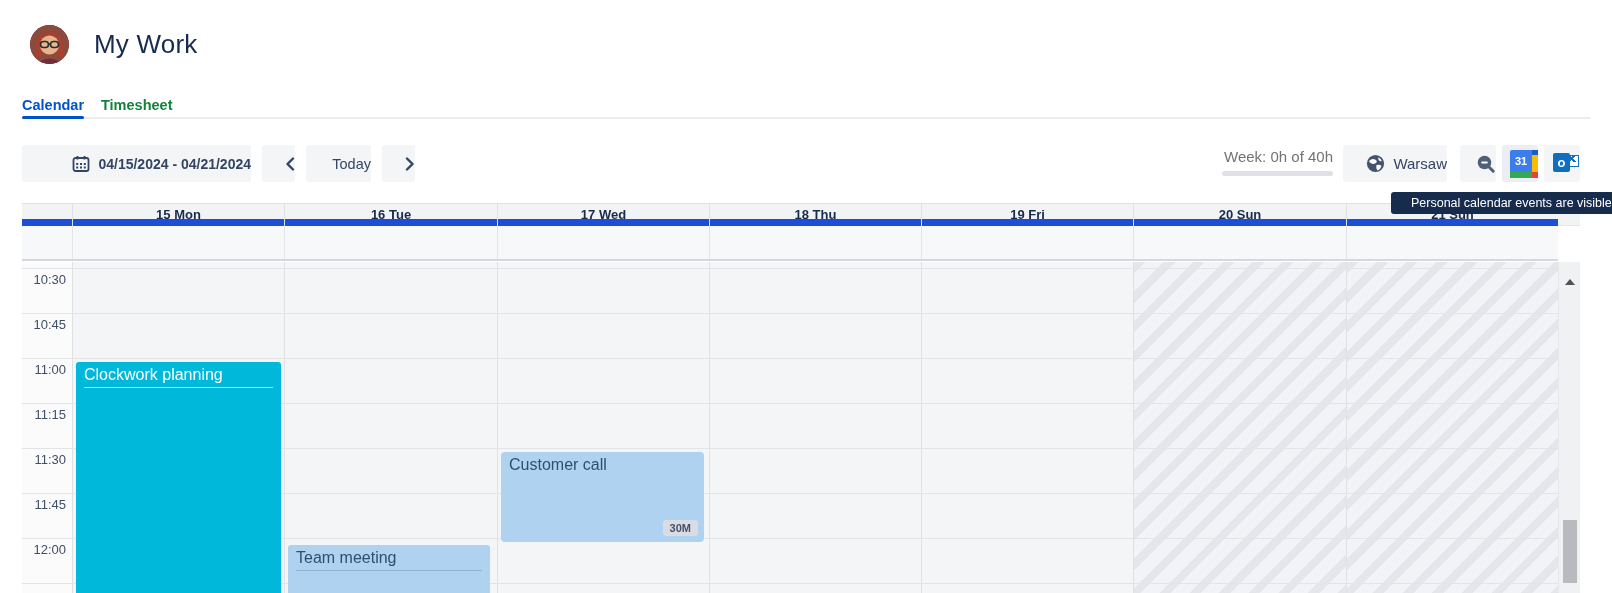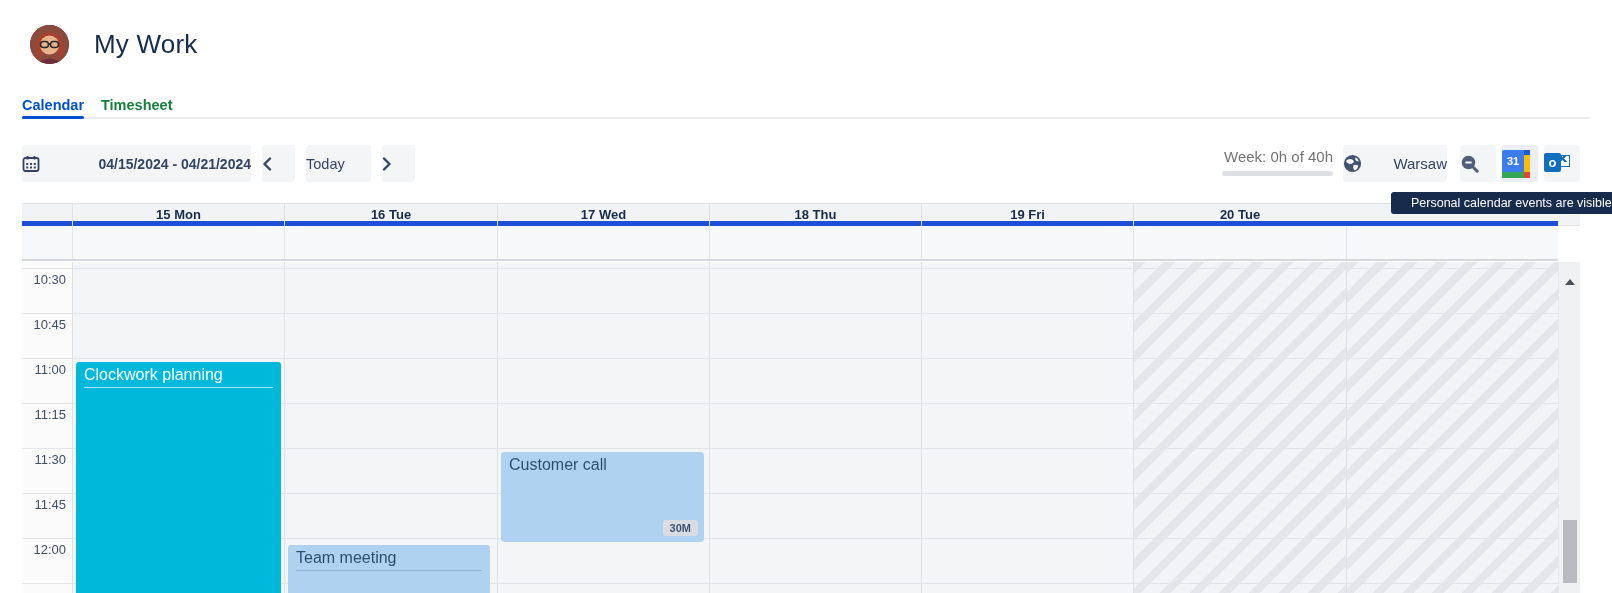--- a/index.html
+++ b/index.html
@@ -14,21 +14,21 @@
   
   .tab { top:97px; font-size:14.5px; font-weight:700; cursor:pointer; }
   .tab-calendar { left:22px; color:#0052cc; }
   .tab-timesheet { left:101px; color:#15803d; }
   .tabs-divider { left:22px; top:117px; width:1568px; height:2px; background:#ebecf0; }
   .tab-indicator { left:22px; top:116px; width:62px; height:3px; background:#0052cc; border-radius:2px; z-index:2; }
 
   
   .btn { top:145px; height:37px; background:#f4f5f7; border:none; border-radius:3px;
          color:#344563; font-family:"Liberation Sans",sans-serif; font-size:14px; font-weight:600;
-         display:flex; align-items:center; justify-content:space-between; gap:8px; cursor:pointer; position:absolute; }
+         display:flex; align-items:center; justify-content:flex-end; gap:8px; cursor:pointer; position:absolute; }
   .date-range-btn { left:22px; width:229px; }
   .prev-btn  { left:262px; width:33px; }
   .today-btn { left:306px; width:65px; font-weight:400; font-size:14.5px; }
   .next-btn  { left:382px; width:33px; }
 
   .week-summary { top:148px; left:1188px; width:145px; text-align:right; font-size:15px; color:#737373; }
   .week-bar { top:171px; left:1222px; width:111px; height:5px; background:#dfe1e6; border-radius:3px; }
   .tz-btn      { left:1343px; width:104px; font-weight:400; font-size:15px; }
   .zoomout-btn { left:1460px; width:36px; }
   .google-btn  { left:1502px; width:36px; background:#eceef3; }
@@ -50,21 +50,21 @@
                                    linear-gradient(225deg, transparent 44%, #1470b8 44%, #1470b8 56%, transparent 56%); }
   .outlook-icon .sq { position:absolute; left:0; top:0; width:17px; height:19px; background:#106ebe; border-radius:2px;
                       color:#fff; font-weight:700; font-size:13px; display:flex; align-items:center; justify-content:center; }
 
   
   .tooltip { left:1391px; top:192px; height:22px; padding:0 20px; background:#172b4d; color:#ffffff;
              font-size:12.5px; border-radius:3px; display:flex; align-items:center; z-index:30; white-space:nowrap; }
 
   
   .cal-header { left:22px; top:203px; width:1558px; height:23px; background:#f2f3f5;
-                border-top:1px solid #e0e2e6; border-bottom:5px solid #1d4ed8; }
+                border-top:1px solid #e0e2e6; border-bottom:7px solid #1d4ed8; }
   .day-head { position:absolute; top:0; height:22px; line-height:22px; text-align:center;
               font-size:13px; font-weight:700; color:#172b4d; border-left:1px solid #dfe1e5; }
   .allday-row { left:22px; top:226px; width:1536px; height:35px; background:#f7f8f9; border-bottom:2px solid #d4d7db; }
   .allday-cell { position:absolute; top:0; height:100%; border-left:1px solid #e3e5e9; }
 
   .grid { left:22px; top:262px; width:1536px; height:331px; overflow:hidden; background:#fbfbfc; }
   .col { position:absolute; top:0; height:100%; background:#f4f5f6; border-left:1px solid #dfe1e5; }
   .col.weekend { background-color:#f2f3f6;
       background-image:repeating-linear-gradient(135deg, #e4e6eb 0, #e4e6eb 8px, rgba(0,0,0,0) 8px, rgba(0,0,0,0) 21px); }
   .hlines { position:absolute; left:0; top:0; width:1536px; height:100%;
@@ -181,21 +181,22 @@
 </button>
 
 <div class="abs tooltip">Personal calendar events are visible</div>
 
 <div class="abs cal-header">
   <div class="day-head" style="left:50px;width:212px;">15 Mon</div>
   <div class="day-head" style="left:262px;width:213px;">16 Tue</div>
   <div class="day-head" style="left:475px;width:212px;">17 Wed</div>
   <div class="day-head" style="left:687px;width:212px;">18 Thu</div>
   <div class="day-head" style="left:899px;width:212px;">19 Fri</div>
-  <div class="day-head" style="left:1111px;width:213px;">20 Tue</div>
+  <div class="day-head" style="left:1111px;width:213px;">20 Sun</div>
+  <div class="day-head" style="left:1324px;width:212px;">21 Sun</div>
 </div>
 <div class="abs hdr-ext"></div>
 
 <div class="abs allday-row">
   <div class="allday-cell" style="left:50px;width:212px;"></div>
   <div class="allday-cell" style="left:262px;width:213px;"></div>
   <div class="allday-cell" style="left:475px;width:212px;"></div>
   <div class="allday-cell" style="left:687px;width:212px;"></div>
   <div class="allday-cell" style="left:899px;width:212px;"></div>
   <div class="allday-cell" style="left:1111px;width:213px;"></div>

